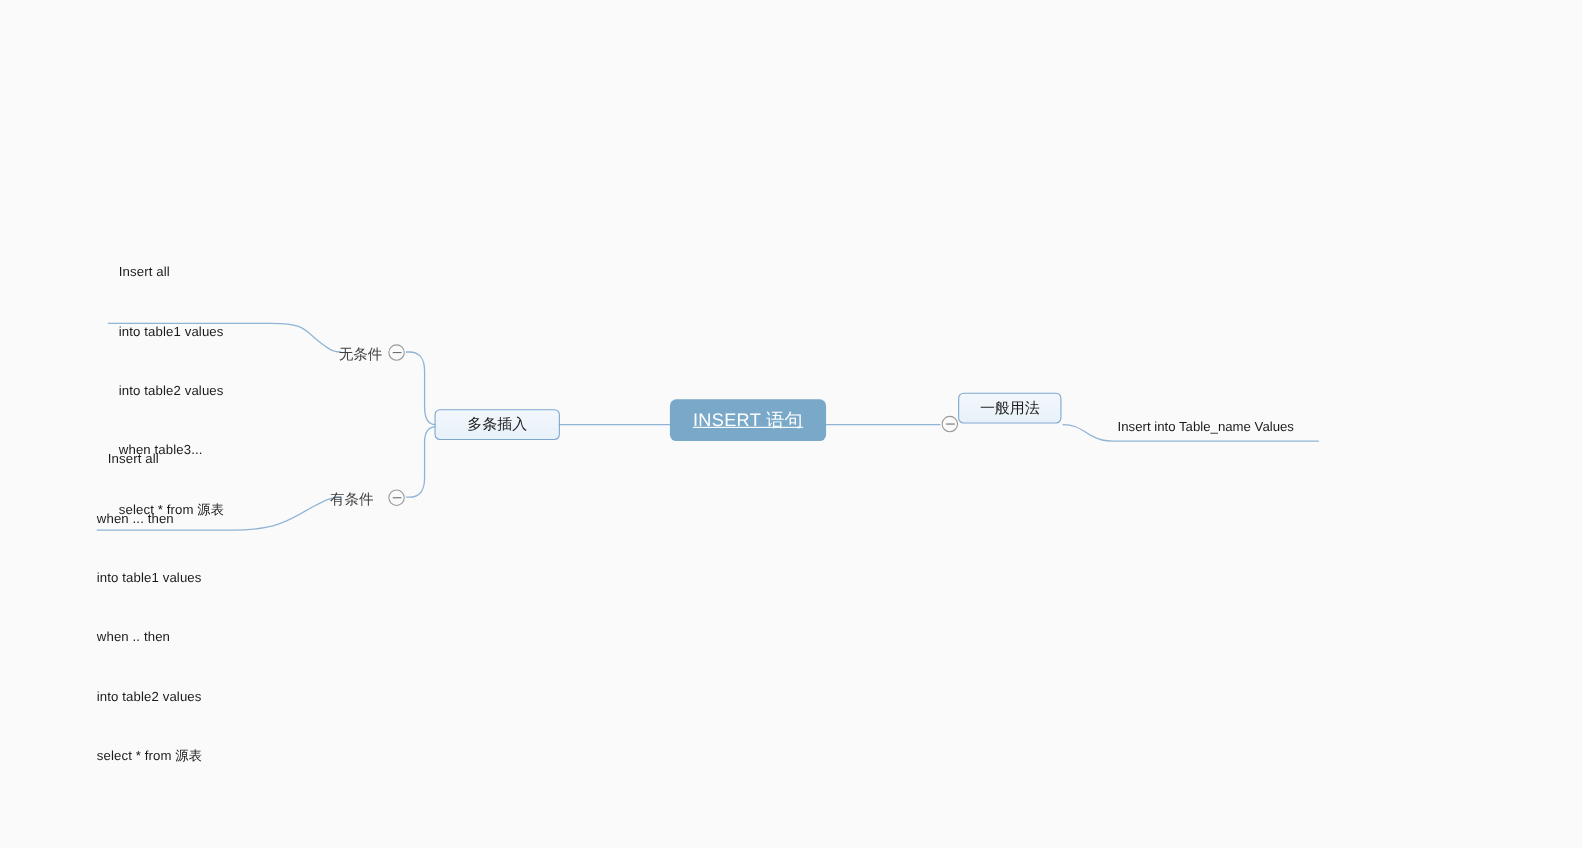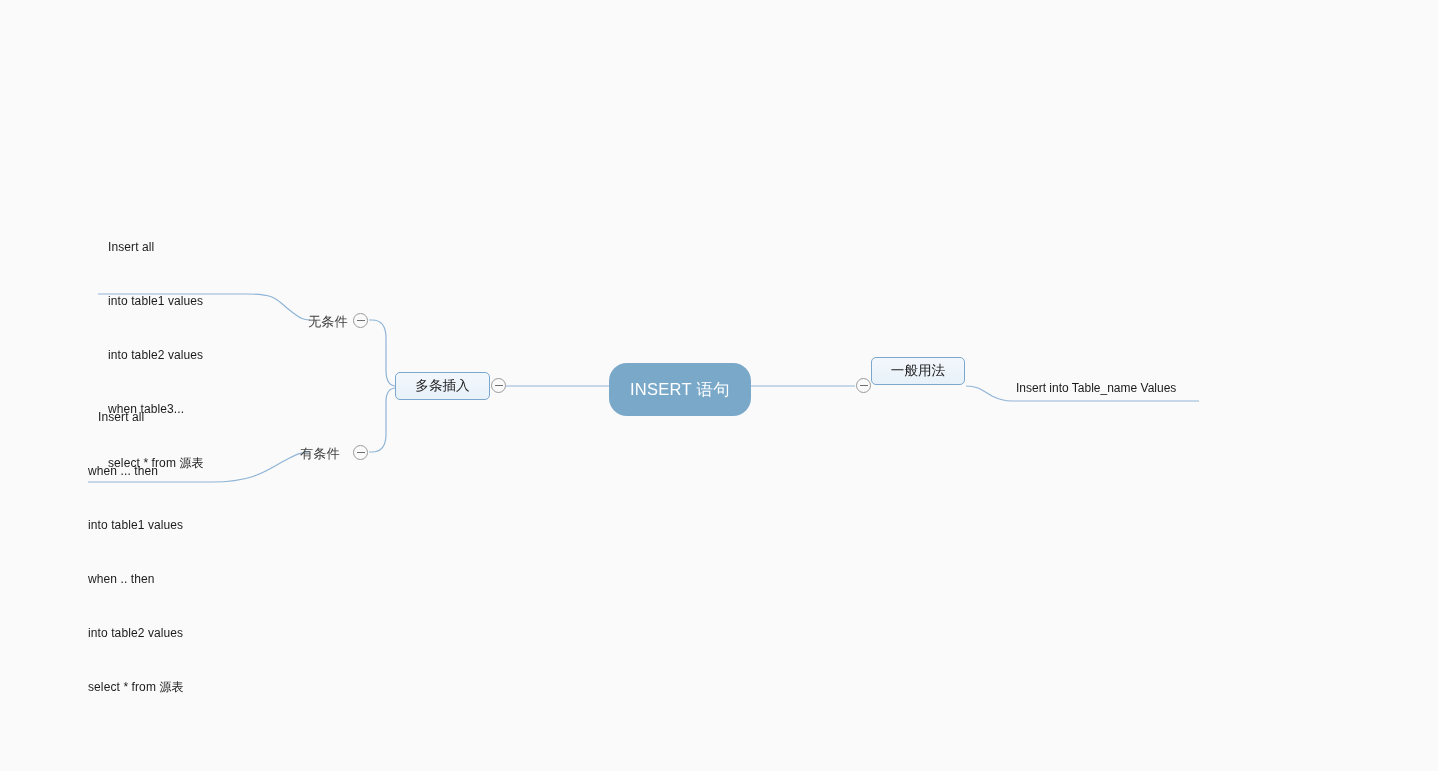--- a/index.html
+++ b/index.html
@@ -74,41 +74,42 @@
     border-radius: 5px;
     display: flex;
     align-items: center;
     justify-content: center;
     font-size: 13.6px;
     color: #1b1b1b;
     white-space: nowrap;
   }
   #node-multi-insert {
     left: 395px; top: 372px;
-    width: 95px; height: 28px;
+    width: 114px; height: 28px;
   }
   #node-general-usage {
     left: 871px; top: 357px;
     width: 94px; height: 28px;
   }
 
   
   #node-root {
     position: absolute;
     left: 609px; top: 363px;
-    width: 142px; height: 53px;
+    width: 142px; height: 38px;
     background: #79a8c9;
-    border-radius: 18px;
+    border-radius: 6px;
     display: flex;
     align-items: center;
     justify-content: center;
     color: #ffffff;
     font-size: 16.5px;
     white-space: nowrap;
     letter-spacing: 0.3px;
+    text-decoration: underline;
   }
 
   
   .collapse-toggle {
     position: absolute;
     width: 15px;
     height: 15px;
     border: 1px solid #9a9a9a;
     border-radius: 50%;
     background: #fafafa;

